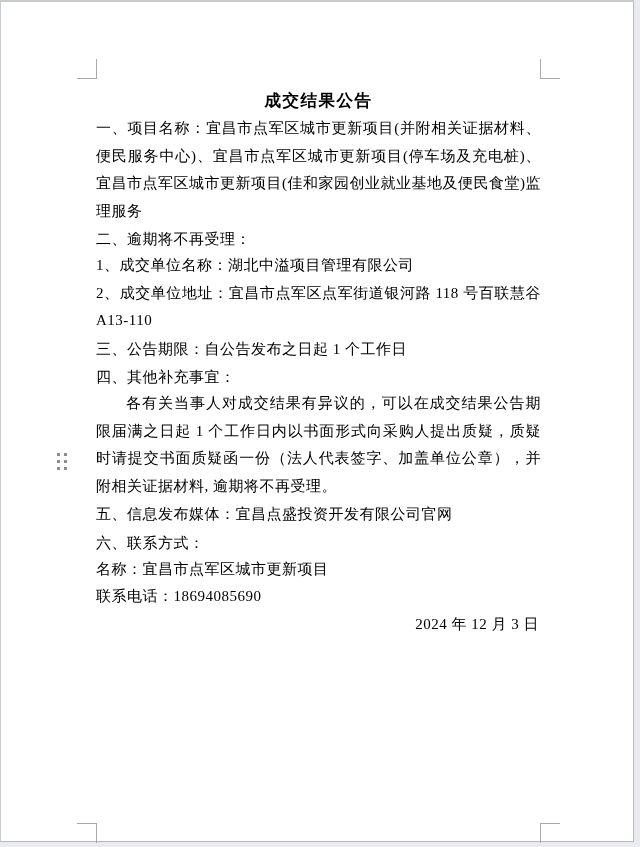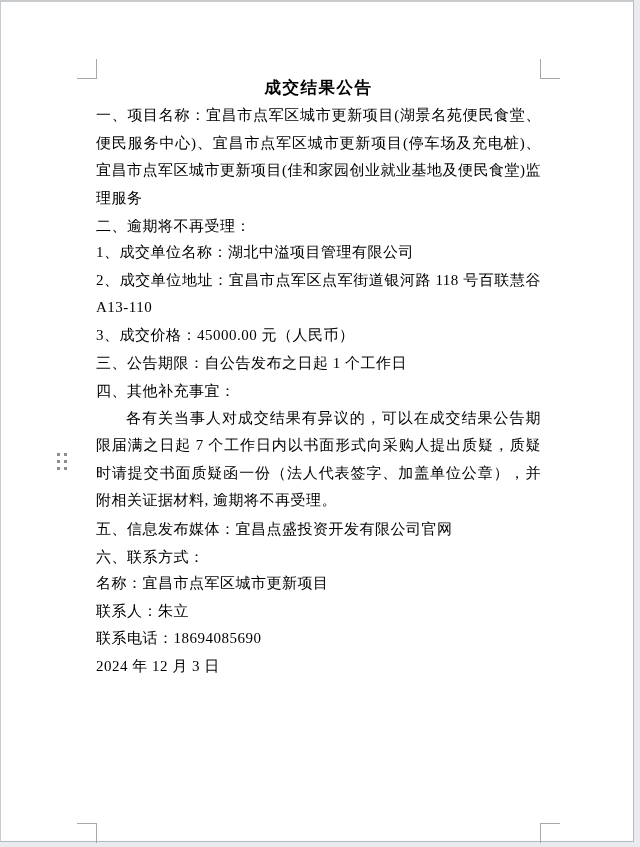--- a/index.html
+++ b/index.html
@@ -31,42 +31,42 @@
   .mark.br{left:539px;top:821px;border-left:1px solid #a8a8a8;border-top:1px solid #a8a8a8;}
   
   .drag-handle{
     position:absolute;left:56px;top:451px;
     display:grid;grid-template-columns:repeat(2,3px);grid-auto-rows:3px;gap:4px;
     cursor:move;
   }
   .drag-handle .dot{width:3px;height:3px;background:#8d8d8d;}
   
   .content{
-    position:absolute;left:95px;top:72px;width:445px;
+    position:absolute;left:95px;top:85px;width:445px;
     color:#000;
     font-size:15px;
     line-height:27.4px;
     letter-spacing:0.5px;
   }
   .content p{margin:0;}
   .title{
     text-align:center;
     font-family:"Liberation Sans","DejaVu Sans",sans-serif;
     font-weight:bold;
     font-size:16.5px;
     letter-spacing:1.5px;
   }
   .hd,.hline{
     font-family:"Liberation Sans","DejaVu Sans",sans-serif;
     font-weight:normal;
   }
   .para{text-align:justify;}
   .para.indent{text-indent:30px;}
   .item{margin-left:30px;text-align:justify;}
-  .date{text-align:left;margin-top:21px;padding-right:2px;}
+  .date{text-align:right;margin-top:21px;padding-right:2px;}
 </style>
 </head>
 <body>
 
 <div class="canvas">
   <div class="page">
 
     <div class="mark tl"></div>
     <div class="mark tr"></div>
     <div class="mark bl"></div>
@@ -78,36 +78,34 @@
       <span class="dot"></span>
       <span class="dot"></span>
       <span class="dot"></span>
       <span class="dot"></span>
     </div>
 
     <div class="content">
 
       <p class="title">成交结果公告</p>
 
-      <p class="para"><span class="hd">一、项目名称：</span><span>宜昌市点军区城市更新项目(湖景名苑便民食堂、便民服务中心)、宜昌市点军区城市更新项目(停车场及充电桩)、宜昌市点军区城市更新项目(佳和家园创业就业基地及便民食堂)监理服务</span></p>
+      <p class="para"><span class="hd">一、项目名称：</span><span>宜昌市点军区城市更新项目(并附相关证据材料、便民服务中心)、宜昌市点军区城市更新项目(停车场及充电桩)、宜昌市点军区城市更新项目(佳和家园创业就业基地及便民食堂)监理服务</span></p>
 
       <p class="hline">二、逾期将不再受理：</p>
       <p class="item">1、成交单位名称：湖北中溢项目管理有限公司</p>
       <p class="item">2、成交单位地址：宜昌市点军区点军街道银河路 118 号百联慧谷 A13-110</p>
-      <p class="item">3、成交价格：45000.00 元（人民币）</p>
 
       <p class="para"><span class="hd">三、公告期限：</span><span>自公告发布之日起 1 个工作日</span></p>
 
       <p class="hline">四、其他补充事宜：</p>
-      <p class="para indent">各有关当事人对成交结果有异议的，可以在成交结果公告期限届满之日起 7 个工作日内以书面形式向采购人提出质疑，质疑时请提交书面质疑函一份（法人代表签字、加盖单位公章），并附相关证据材料, 逾期将不再受理。</p>
+      <p class="para indent">各有关当事人对成交结果有异议的，可以在成交结果公告期限届满之日起 1 个工作日内以书面形式向采购人提出质疑，质疑时请提交书面质疑函一份（法人代表签字、加盖单位公章），并附相关证据材料, 逾期将不再受理。</p>
 
       <p class="para"><span class="hd">五、信息发布媒体：</span><span>宜昌点盛投资开发有限公司官网</span></p>
 
       <p class="hline">六、联系方式：</p>
       <p class="item">名称：宜昌市点军区城市更新项目</p>
-      <p class="item">联系人：朱立</p>
       <p class="item">联系电话：18694085690</p>
 
       <p class="date">2024 年 12 月 3 日</p>
 
     </div>
   </div>
 </div>
 
 </body></html>

